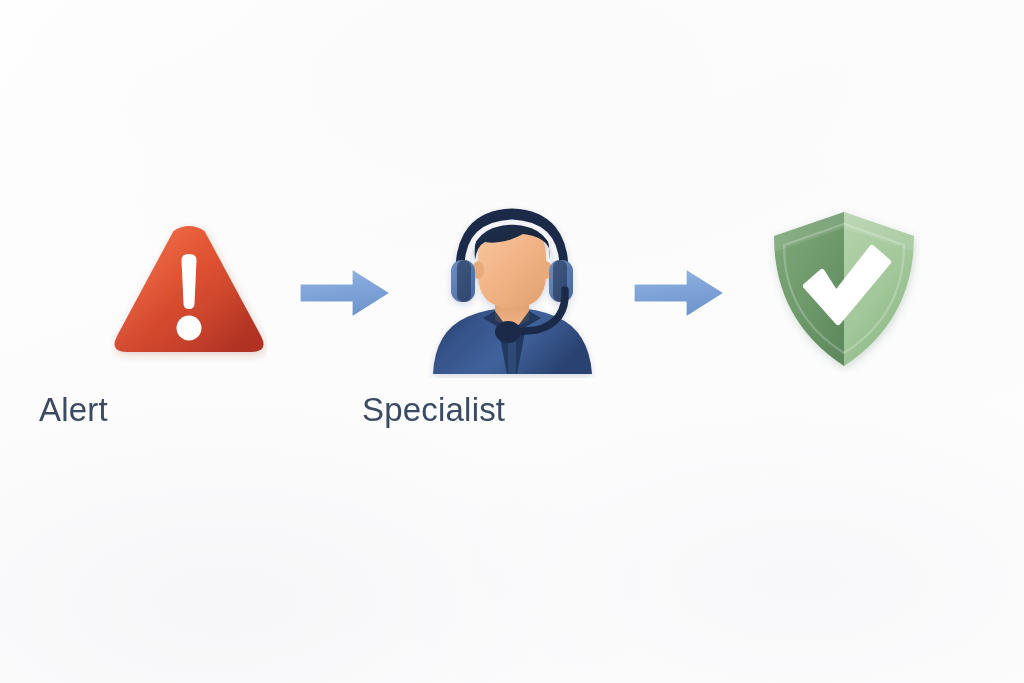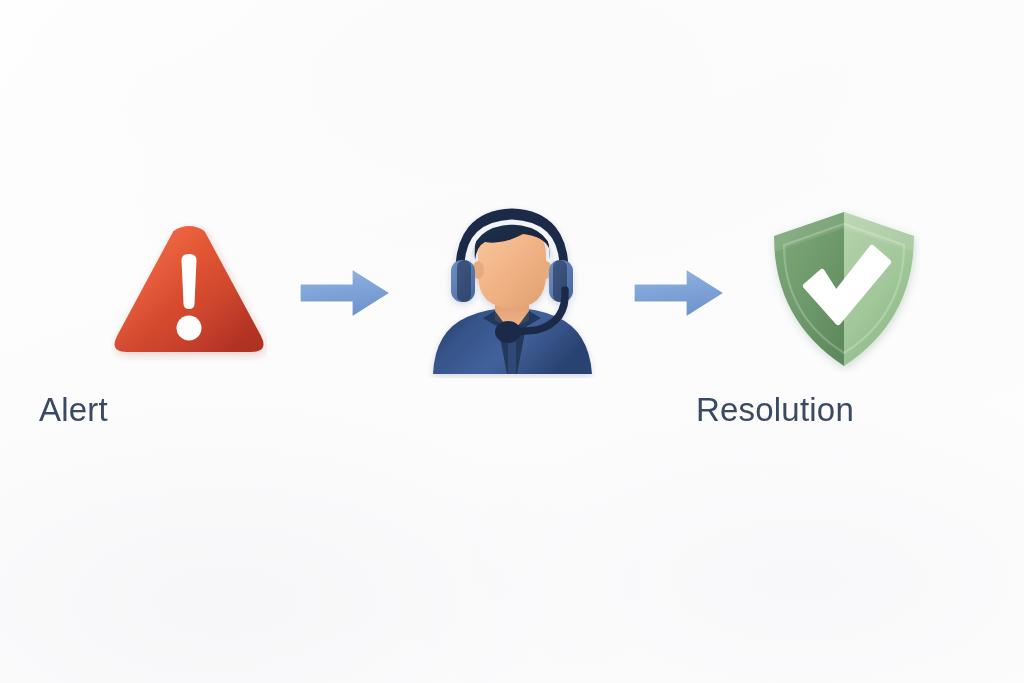--- a/index.html
+++ b/index.html
@@ -210,20 +210,21 @@
           <rect x="124" y="62" width="24" height="42" rx="11" fill="url(#cupGrad)"></rect>
           <rect x="32" y="62" width="14" height="42" rx="7" fill="#1c2c49" opacity="0.55"></rect>
           <rect x="128" y="62" width="14" height="42" rx="7" fill="#1c2c49" opacity="0.55"></rect>
 
           <path d="M 140 92 Q 142 124 112 132 L 90 134" fill="none" stroke="#1c2c49" stroke-width="7.5" stroke-linecap="round"></path>
 
           <ellipse cx="83" cy="134" rx="13" ry="11" fill="#1c2c49"></ellipse>
         </g>
       </svg>
     </div>
+    <div class="stage-label">Specialist</div>
   </div>
 
   <div class="flow-arrow" id="arrow-2">
     <svg width="92" height="54" viewBox="0 0 92 54" xmlns="http://www.w3.org/2000/svg">
       <defs>
         <linearGradient id="arrGrad2" x1="0" y1="0" x2="0.25" y2="1">
           <stop offset="0%" stop-color="#9ab9e0"></stop>
           <stop offset="45%" stop-color="#82a6d9"></stop>
           <stop offset="100%" stop-color="#6f96cd"></stop>
         </linearGradient>
@@ -275,16 +276,15 @@
 
         <path d="M 38 78
                  L 54 64
                  L 68 86
                  L 104 40
                  L 120 54
                  L 70 114
                  Z" fill="#ffffff" stroke="#ffffff" stroke-width="6" stroke-linejoin="round"></path>
       </svg>
     </div>
-    <div class="stage-label">Resolution</div>
   </div>
 
 </div>
 
 </body></html>

